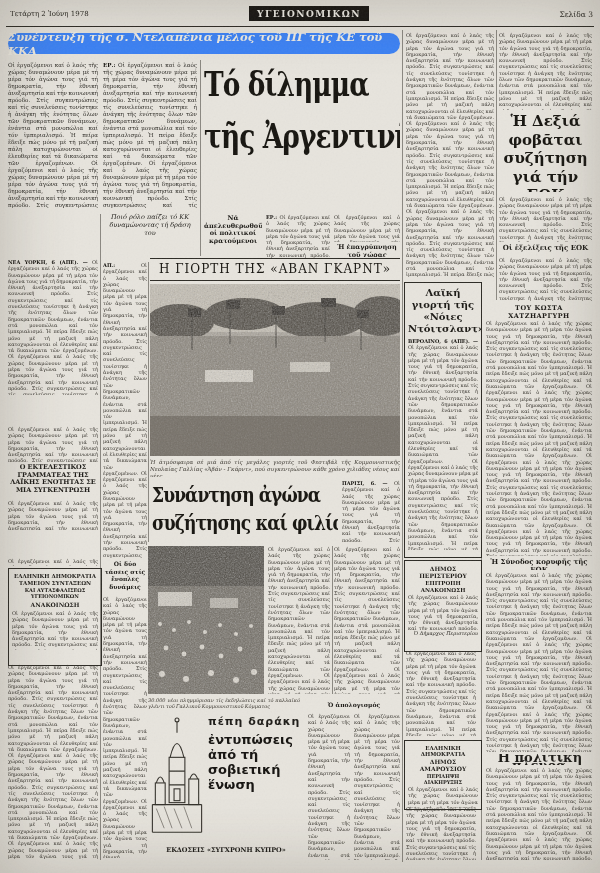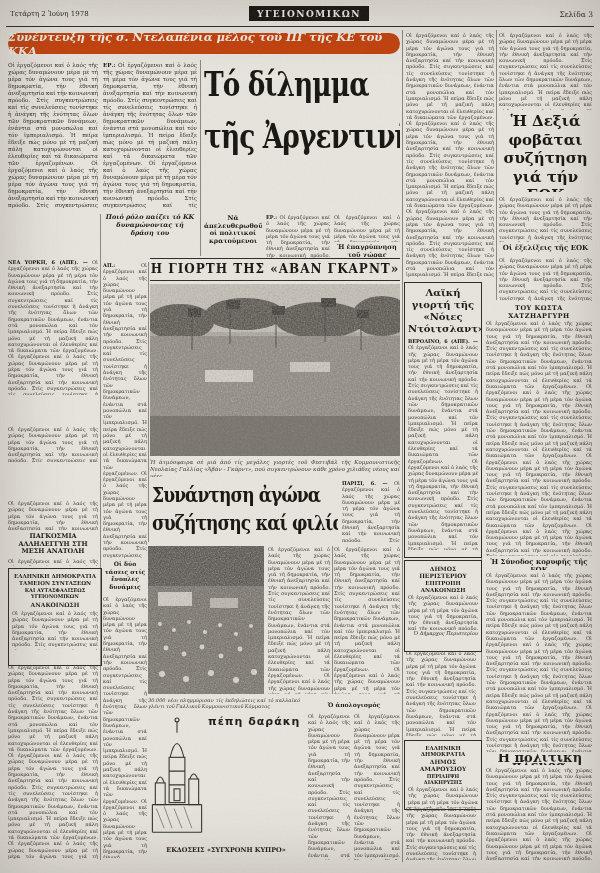--- a/index.html
+++ b/index.html
@@ -12,28 +12,28 @@
   .ld{color:#110f0b;font-weight:700}
   .xh{position:absolute;font-weight:700;text-align:center;color:#1b1915;overflow:hidden;
       font-size:6.5px;line-height:7.6px}
   .vr{position:absolute;width:1px;background:rgba(45,42,36,.5)}
   .hrl{position:absolute;height:1px;background:#2c2a24}
   .box{position:absolute;border:1px solid #2c2a24;padding:3px;overflow:hidden}
   .box .bl{font-weight:700;text-align:center;margin:1px 0;color:#1b1915}
   .cap{font-style:italic;color:#3a362f}
   .masthead{background:#151310;color:#f1efe8;font-weight:700;font-size:9px;letter-spacing:1.5px;
             display:flex;align-items:center;padding:0 8px}
-  .banner{background:#c2410c;color:#efece4;border-radius:11px;display:flex;align-items:center;
+  .banner{background:#3b82f6;color:#efece4;border-radius:11px;display:flex;align-items:center;
           justify-content:center;font-style:italic;font-weight:700;font-size:11.5px}
   .h1line{font-weight:700;color:#16140f;letter-spacing:-1px;white-space:nowrap}
   .deck{border:1.5px solid #1e1c18;display:flex;align-items:center;justify-content:center;
         font-weight:700;font-size:9.5px;text-align:center;color:#16140f}
-  .secthead{font-weight:700;font-size:12px;letter-spacing:1px;text-align:center;color:#16140f}
+  .secthead{font-weight:400;font-size:12px;letter-spacing:1px;text-align:center;color:#16140f}
   .eok{font-weight:700;font-size:15px;line-height:18.5px;text-align:center;color:#16140f}
-  .note{font-weight:700;font-style:italic;font-size:6.5px;line-height:8px;text-align:center;color:#1b1915}
+  .note{font-weight:400;font-style:italic;font-size:6.5px;line-height:8px;text-align:center;color:#1b1915}
   .byline{font-weight:700;font-size:6.5px;letter-spacing:.5px;text-align:center;color:#1b1915}
   .sans{font-family:"DejaVu Sans",sans-serif}
   .overlay{pointer-events:none}
 </style>
 </head>
 <body>
 
 <div id="page">
 
   <div class="abs" style="left:10px;top:10px;width:120px;font-size:7px">Τετάρτη 2 Ἰούνη 1978</div>
@@ -57,23 +57,23 @@
   <p class="micro" style="left:266px;top:214px;width:64px;height:44px"><b class="ld">ΕΡ.:</b> <span>Οἱ ἐργαζόμενοι καί ὁ λαός τῆς χώρας δυναμώνουν μέρα μέ τή μέρα τόν ἀγώνα τους γιά τή δημοκρατία, τήν ἐθνική ἀνεξαρτησία καί τήν κοινωνική πρόοδο. Στίς συγκεντρώσεις καί τίς συνελεύσεις τονίστηκε ἡ ἀνάγκη τῆς ἑνότητας ὅλων τῶν δημοκρατικῶν δυνάμεων, ἐνάντια στά μονοπώλια καί τόν ἰμπεριαλισμό. Ἡ πείρα ἔδειξε πώς μόνο μέ τή μαζική πάλη κατοχυρώνονται οἱ ἐλευθερίες καί τά δικαιώματα τῶν ἐργαζομένων. Οἱ ἐργαζόμενοι καί ὁ λαός τῆς χώρας δυναμώνουν μέρα μέ τή μέρα τόν ἀγώνα τους γιά τή δημοκρατία, τήν ἐθνική ἀνεξαρτησία καί τήν κοινωνική πρόοδο. Στίς συγκεντρώσεις καί τίς συνελεύσεις τονίστηκε ἡ ἀνάγκη τῆς ἑνότητας ὅλων τῶν δημοκρατικῶν δυνάμεων, ἐνάντια στά μονοπώλια καί τόν ἰμπεριαλισμό. Ἡ πείρα ἔδειξε πώς μόνο μέ τή μαζική πάλη κατοχυρώνονται οἱ ἐλευθερίες καί τά δικαιώματα τῶν ἐργαζομένων. </span></p>
   <p class="micro" style="left:334px;top:214px;width:66px;height:28px"><span>Οἱ ἐργαζόμενοι καί ὁ λαός τῆς χώρας δυναμώνουν μέρα μέ τή μέρα τόν ἀγώνα τους γιά τή δημοκρατία, τήν ἐθνική ἀνεξαρτησία καί τήν κοινωνική πρόοδο. Στίς συγκεντρώσεις καί τίς συνελεύσεις τονίστηκε ἡ ἀνάγκη τῆς ἑνότητας ὅλων τῶν δημοκρατικῶν δυνάμεων, ἐνάντια στά μονοπώλια καί τόν ἰμπεριαλισμό. Ἡ πείρα ἔδειξε πώς μόνο μέ τή μαζική πάλη κατοχυρώνονται οἱ ἐλευθερίες καί τά δικαιώματα τῶν ἐργαζομένων. Οἱ ἐργαζόμενοι καί ὁ λαός τῆς χώρας δυναμώνουν μέρα μέ τή μέρα τόν ἀγώνα τους γιά τή δημοκρατία, τήν ἐθνική ἀνεξαρτησία καί τήν κοινωνική πρόοδο. Στίς συγκεντρώσεις καί τίς συνελεύσεις τονίστηκε ἡ ἀνάγκη τῆς ἑνότητας ὅλων τῶν δημοκρατικῶν δυνάμεων, ἐνάντια στά μονοπώλια καί τόν ἰμπεριαλισμό. Ἡ πείρα ἔδειξε πώς μόνο μέ τή μαζική πάλη κατοχυρώνονται οἱ ἐλευθερίες καί τά δικαιώματα τῶν ἐργαζομένων. </span></p>
   <div class="xh" style="left:334px;top:244px;width:66px;height:13px">Ἡ ἐπαγρύπνηση τοῦ χώρας</div>
 
   <div class="abs note" style="left:104px;top:213px;width:92px;height:42px">Ποιό ρόλο παίζει τό ΚΚ δυναμώνοντας τή δράση του</div>
 
   <p class="micro" style="left:8px;top:259px;width:90px;height:136px"><b class="ld">ΝΕΑ ΥΟΡΚΗ, 6 (ΑΠΕ). —</b> <span>Οἱ ἐργαζόμενοι καί ὁ λαός τῆς χώρας δυναμώνουν μέρα μέ τή μέρα τόν ἀγώνα τους γιά τή δημοκρατία, τήν ἐθνική ἀνεξαρτησία καί τήν κοινωνική πρόοδο. Στίς συγκεντρώσεις καί τίς συνελεύσεις τονίστηκε ἡ ἀνάγκη τῆς ἑνότητας ὅλων τῶν δημοκρατικῶν δυνάμεων, ἐνάντια στά μονοπώλια καί τόν ἰμπεριαλισμό. Ἡ πείρα ἔδειξε πώς μόνο μέ τή μαζική πάλη κατοχυρώνονται οἱ ἐλευθερίες καί τά δικαιώματα τῶν ἐργαζομένων. Οἱ ἐργαζόμενοι καί ὁ λαός τῆς χώρας δυναμώνουν μέρα μέ τή μέρα τόν ἀγώνα τους γιά τή δημοκρατία, τήν ἐθνική ἀνεξαρτησία καί τήν κοινωνική πρόοδο. Στίς συγκεντρώσεις καί τίς συνελεύσεις τονίστηκε ἡ ἀνάγκη τῆς ἑνότητας ὅλων τῶν δημοκρατικῶν δυνάμεων, ἐνάντια στά μονοπώλια καί τόν ἰμπεριαλισμό. Ἡ πείρα ἔδειξε πώς μόνο μέ τή μαζική πάλη κατοχυρώνονται οἱ ἐλευθερίες καί τά δικαιώματα τῶν ἐργαζομένων. Οἱ ἐργαζόμενοι καί ὁ λαός τῆς χώρας δυναμώνουν μέρα μέ τή μέρα τόν ἀγώνα τους γιά τή δημοκρατία, τήν ἐθνική ἀνεξαρτησία καί τήν κοινωνική πρόοδο. Στίς συγκεντρώσεις καί τίς συνελεύσεις τονίστηκε ἡ ἀνάγκη τῆς ἑνότητας ὅλων τῶν δημοκρατικῶν δυνάμεων, ἐνάντια στά μονοπώλια καί τόν ἰμπεριαλισμό. Ἡ πείρα ἔδειξε πώς μόνο μέ τή μαζική πάλη κατοχυρώνονται οἱ ἐλευθερίες καί τά δικαιώματα τῶν ἐργαζομένων. </span></p>
 
   <p class="micro" style="left:8px;top:426px;width:90px;height:36px"><span>Οἱ ἐργαζόμενοι καί ὁ λαός τῆς χώρας δυναμώνουν μέρα μέ τή μέρα τόν ἀγώνα τους γιά τή δημοκρατία, τήν ἐθνική ἀνεξαρτησία καί τήν κοινωνική πρόοδο. Στίς συγκεντρώσεις καί τίς συνελεύσεις τονίστηκε ἡ ἀνάγκη τῆς ἑνότητας ὅλων τῶν δημοκρατικῶν δυνάμεων, ἐνάντια στά μονοπώλια καί τόν ἰμπεριαλισμό. Ἡ πείρα ἔδειξε πώς μόνο μέ τή μαζική πάλη κατοχυρώνονται οἱ ἐλευθερίες καί τά δικαιώματα τῶν ἐργαζομένων. Οἱ ἐργαζόμενοι καί ὁ λαός τῆς χώρας δυναμώνουν μέρα μέ τή μέρα τόν ἀγώνα τους γιά τή δημοκρατία, τήν ἐθνική ἀνεξαρτησία καί τήν κοινωνική πρόοδο. Στίς συγκεντρώσεις καί τίς συνελεύσεις τονίστηκε ἡ ἀνάγκη τῆς ἑνότητας ὅλων τῶν δημοκρατικῶν δυνάμεων, ἐνάντια στά μονοπώλια καί τόν ἰμπεριαλισμό. Ἡ πείρα ἔδειξε πώς μόνο μέ τή μαζική πάλη κατοχυρώνονται οἱ ἐλευθερίες καί τά δικαιώματα τῶν ἐργαζομένων. </span></p>
 
+  <div class="xh" style="left:8px;top:464px;width:90px;height:34px;font-size:6.5px">Ο ΕΚΤΕΛΕΣΤΙΚΟΣ ΓΡΑΜΜΑΤΕΑΣ ΤΗΣ ΛΑΪΚΗΣ ΕΝΟΤΗΤΑΣ ΣΕ ΜΙΑ ΣΥΓΚΕΝΤΡΩΣΗ</div>
   <p class="micro" style="left:8px;top:500px;width:90px;height:30px"><span>Οἱ ἐργαζόμενοι καί ὁ λαός τῆς χώρας δυναμώνουν μέρα μέ τή μέρα τόν ἀγώνα τους γιά τή δημοκρατία, τήν ἐθνική ἀνεξαρτησία καί τήν κοινωνική πρόοδο. Στίς συγκεντρώσεις καί τίς συνελεύσεις τονίστηκε ἡ ἀνάγκη τῆς ἑνότητας ὅλων τῶν δημοκρατικῶν δυνάμεων, ἐνάντια στά μονοπώλια καί τόν ἰμπεριαλισμό. Ἡ πείρα ἔδειξε πώς μόνο μέ τή μαζική πάλη κατοχυρώνονται οἱ ἐλευθερίες καί τά δικαιώματα τῶν ἐργαζομένων. Οἱ ἐργαζόμενοι καί ὁ λαός τῆς χώρας δυναμώνουν μέρα μέ τή μέρα τόν ἀγώνα τους γιά τή δημοκρατία, τήν ἐθνική ἀνεξαρτησία καί τήν κοινωνική πρόοδο. Στίς συγκεντρώσεις καί τίς συνελεύσεις τονίστηκε ἡ ἀνάγκη τῆς ἑνότητας ὅλων τῶν δημοκρατικῶν δυνάμεων, ἐνάντια στά μονοπώλια καί τόν ἰμπεριαλισμό. Ἡ πείρα ἔδειξε πώς μόνο μέ τή μαζική πάλη κατοχυρώνονται οἱ ἐλευθερίες καί τά δικαιώματα τῶν ἐργαζομένων. </span></p>
 
-  <div class="xh" style="left:8px;top:533px;width:90px;height:24px;font-size:6.5px">ΠΑΓΚΟΣΜΙΑ ΑΛΛΗΛΕΓΓΥΗ ΣΤΗ ΜΕΣΗ ΑΝΑΤΟΛΗ</div>
   <p class="micro" style="left:8px;top:558px;width:90px;height:8px"><span>Οἱ ἐργαζόμενοι καί ὁ λαός τῆς χώρας δυναμώνουν μέρα μέ τή μέρα τόν ἀγώνα τους γιά τή δημοκρατία, τήν ἐθνική ἀνεξαρτησία καί τήν κοινωνική πρόοδο. Στίς συγκεντρώσεις καί τίς συνελεύσεις τονίστηκε ἡ ἀνάγκη τῆς ἑνότητας ὅλων τῶν δημοκρατικῶν δυνάμεων, ἐνάντια στά μονοπώλια καί τόν ἰμπεριαλισμό. Ἡ πείρα ἔδειξε πώς μόνο μέ τή μαζική πάλη κατοχυρώνονται οἱ ἐλευθερίες καί τά δικαιώματα τῶν ἐργαζομένων. </span></p>
 
   <div class="box" style="left:8px;top:568px;width:86px;height:90px">
     <div class="bl" style="font-size:5.5px">ΕΛΛΗΝΙΚΗ ΔΗΜΟΚΡΑΤΙΑ</div>
     <div class="bl" style="font-size:5.5px">ΤΑΜΕΙΟΝ ΣΥΝΤΑΞΕΩΝ</div>
     <div class="bl" style="font-size:5px">ΚΑΙ ΑΥΤΑΣΦΑΛΙΣΕΩΣ ΥΓΕΙΟΝΟΜΙΚΩΝ</div>
     <div class="bl" style="font-size:6px;margin:2px 0">ΑΝΑΚΟΙΝΩΣΗ</div>
     <p class="micro" style="position:static;height:40px"><span>Οἱ ἐργαζόμενοι καί ὁ λαός τῆς χώρας δυναμώνουν μέρα μέ τή μέρα τόν ἀγώνα τους γιά τή δημοκρατία, τήν ἐθνική ἀνεξαρτησία καί τήν κοινωνική πρόοδο. Στίς συγκεντρώσεις καί τίς συνελεύσεις τονίστηκε ἡ ἀνάγκη τῆς ἑνότητας ὅλων τῶν δημοκρατικῶν δυνάμεων, ἐνάντια στά μονοπώλια καί τόν ἰμπεριαλισμό. Ἡ πείρα ἔδειξε πώς μόνο μέ τή μαζική πάλη κατοχυρώνονται οἱ ἐλευθερίες καί τά δικαιώματα τῶν ἐργαζομένων. </span></p>
   </div>
   <p class="micro" style="left:8px;top:664px;width:90px;height:196px"><span>Οἱ ἐργαζόμενοι καί ὁ λαός τῆς χώρας δυναμώνουν μέρα μέ τή μέρα τόν ἀγώνα τους γιά τή δημοκρατία, τήν ἐθνική ἀνεξαρτησία καί τήν κοινωνική πρόοδο. Στίς συγκεντρώσεις καί τίς συνελεύσεις τονίστηκε ἡ ἀνάγκη τῆς ἑνότητας ὅλων τῶν δημοκρατικῶν δυνάμεων, ἐνάντια στά μονοπώλια καί τόν ἰμπεριαλισμό. Ἡ πείρα ἔδειξε πώς μόνο μέ τή μαζική πάλη κατοχυρώνονται οἱ ἐλευθερίες καί τά δικαιώματα τῶν ἐργαζομένων. Οἱ ἐργαζόμενοι καί ὁ λαός τῆς χώρας δυναμώνουν μέρα μέ τή μέρα τόν ἀγώνα τους γιά τή δημοκρατία, τήν ἐθνική ἀνεξαρτησία καί τήν κοινωνική πρόοδο. Στίς συγκεντρώσεις καί τίς συνελεύσεις τονίστηκε ἡ ἀνάγκη τῆς ἑνότητας ὅλων τῶν δημοκρατικῶν δυνάμεων, ἐνάντια στά μονοπώλια καί τόν ἰμπεριαλισμό. Ἡ πείρα ἔδειξε πώς μόνο μέ τή μαζική πάλη κατοχυρώνονται οἱ ἐλευθερίες καί τά δικαιώματα τῶν ἐργαζομένων. Οἱ ἐργαζόμενοι καί ὁ λαός τῆς χώρας δυναμώνουν μέρα μέ τή μέρα τόν ἀγώνα τους γιά τή δημοκρατία, τήν ἐθνική ἀνεξαρτησία καί τήν κοινωνική πρόοδο. Στίς συγκεντρώσεις καί τίς συνελεύσεις τονίστηκε ἡ ἀνάγκη τῆς ἑνότητας ὅλων τῶν δημοκρατικῶν δυνάμεων, ἐνάντια στά μονοπώλια καί τόν ἰμπεριαλισμό. Ἡ πείρα ἔδειξε πώς μόνο μέ τή μαζική πάλη κατοχυρώνονται οἱ ἐλευθερίες καί τά δικαιώματα τῶν ἐργαζομένων. Οἱ ἐργαζόμενοι καί ὁ λαός τῆς χώρας δυναμώνουν μέρα μέ τή μέρα τόν ἀγώνα τους γιά τή δημοκρατία, τήν ἐθνική ἀνεξαρτησία καί τήν κοινωνική πρόοδο. Στίς συγκεντρώσεις καί τίς συνελεύσεις τονίστηκε ἡ ἀνάγκη τῆς ἑνότητας ὅλων τῶν δημοκρατικῶν δυνάμεων, ἐνάντια στά μονοπώλια καί τόν ἰμπεριαλισμό. Ἡ πείρα ἔδειξε πώς μόνο μέ τή μαζική πάλη κατοχυρώνονται οἱ ἐλευθερίες καί τά δικαιώματα τῶν ἐργαζομένων. Οἱ ἐργαζόμενοι καί ὁ λαός τῆς χώρας δυναμώνουν μέρα μέ τή μέρα τόν ἀγώνα τους γιά τή δημοκρατία, τήν ἐθνική ἀνεξαρτησία καί τήν κοινωνική πρόοδο. Στίς συγκεντρώσεις καί τίς συνελεύσεις τονίστηκε ἡ ἀνάγκη τῆς ἑνότητας ὅλων τῶν δημοκρατικῶν δυνάμεων, ἐνάντια στά μονοπώλια καί τόν ἰμπεριαλισμό. Ἡ πείρα ἔδειξε πώς μόνο μέ τή μαζική πάλη κατοχυρώνονται οἱ ἐλευθερίες καί τά δικαιώματα τῶν ἐργαζομένων. </span></p>
@@ -191,20 +191,21 @@
         <path d="M40 66 Q44 56 48 66"></path>
           <rect x="39" y="66" width="10" height="26"></rect>
         <path d="M2 92 h50 M2 92 v28 M52 92 v28 M2 120 h50"></path>
       </g>
       <g fill="none" stroke="#4a463f" stroke-width="0.6">
         <path d="M6 96 l8 20 M14 94 l8 22 M24 96 l8 20 M34 94 l8 22"></path>
       </g>
     </svg>
   </div>
   <div class="abs sans" style="left:208px;top:715px;width:94px;font-weight:700;font-size:11px;letter-spacing:1px;color:#1c1a16">πέπη δαράκη</div>
+  <div class="abs sans" style="left:208px;top:732px;width:96px;font-weight:700;font-size:13px;line-height:15px;color:#14120f">ἐντυπώσεις ἀπό τή σοβιετική ἕνωση</div>
   <div class="abs" style="left:150px;top:846px;width:152px;text-align:center;font-weight:700;font-size:6.5px;color:#1b1915">ΕΚΔΟΣΕΙΣ «ΣΥΓΧΡΟΝΗ ΚΥΠΡΟ»</div>
 
   <p class="micro" style="left:406px;top:32px;width:88px;height:246px"><span>Οἱ ἐργαζόμενοι καί ὁ λαός τῆς χώρας δυναμώνουν μέρα μέ τή μέρα τόν ἀγώνα τους γιά τή δημοκρατία, τήν ἐθνική ἀνεξαρτησία καί τήν κοινωνική πρόοδο. Στίς συγκεντρώσεις καί τίς συνελεύσεις τονίστηκε ἡ ἀνάγκη τῆς ἑνότητας ὅλων τῶν δημοκρατικῶν δυνάμεων, ἐνάντια στά μονοπώλια καί τόν ἰμπεριαλισμό. Ἡ πείρα ἔδειξε πώς μόνο μέ τή μαζική πάλη κατοχυρώνονται οἱ ἐλευθερίες καί τά δικαιώματα τῶν ἐργαζομένων. Οἱ ἐργαζόμενοι καί ὁ λαός τῆς χώρας δυναμώνουν μέρα μέ τή μέρα τόν ἀγώνα τους γιά τή δημοκρατία, τήν ἐθνική ἀνεξαρτησία καί τήν κοινωνική πρόοδο. Στίς συγκεντρώσεις καί τίς συνελεύσεις τονίστηκε ἡ ἀνάγκη τῆς ἑνότητας ὅλων τῶν δημοκρατικῶν δυνάμεων, ἐνάντια στά μονοπώλια καί τόν ἰμπεριαλισμό. Ἡ πείρα ἔδειξε πώς μόνο μέ τή μαζική πάλη κατοχυρώνονται οἱ ἐλευθερίες καί τά δικαιώματα τῶν ἐργαζομένων. Οἱ ἐργαζόμενοι καί ὁ λαός τῆς χώρας δυναμώνουν μέρα μέ τή μέρα τόν ἀγώνα τους γιά τή δημοκρατία, τήν ἐθνική ἀνεξαρτησία καί τήν κοινωνική πρόοδο. Στίς συγκεντρώσεις καί τίς συνελεύσεις τονίστηκε ἡ ἀνάγκη τῆς ἑνότητας ὅλων τῶν δημοκρατικῶν δυνάμεων, ἐνάντια στά μονοπώλια καί τόν ἰμπεριαλισμό. Ἡ πείρα ἔδειξε πώς μόνο μέ τή μαζική πάλη κατοχυρώνονται οἱ ἐλευθερίες καί τά δικαιώματα τῶν ἐργαζομένων. Οἱ ἐργαζόμενοι καί ὁ λαός τῆς χώρας δυναμώνουν μέρα μέ τή μέρα τόν ἀγώνα τους γιά τή δημοκρατία, τήν ἐθνική ἀνεξαρτησία καί τήν κοινωνική πρόοδο. Στίς συγκεντρώσεις καί τίς συνελεύσεις τονίστηκε ἡ ἀνάγκη τῆς ἑνότητας ὅλων τῶν δημοκρατικῶν δυνάμεων, ἐνάντια στά μονοπώλια καί τόν ἰμπεριαλισμό. Ἡ πείρα ἔδειξε πώς μόνο μέ τή μαζική πάλη κατοχυρώνονται οἱ ἐλευθερίες καί τά δικαιώματα τῶν ἐργαζομένων. </span></p>
   <p class="micro" style="left:499px;top:32px;width:93px;height:78px"><span>Οἱ ἐργαζόμενοι καί ὁ λαός τῆς χώρας δυναμώνουν μέρα μέ τή μέρα τόν ἀγώνα τους γιά τή δημοκρατία, τήν ἐθνική ἀνεξαρτησία καί τήν κοινωνική πρόοδο. Στίς συγκεντρώσεις καί τίς συνελεύσεις τονίστηκε ἡ ἀνάγκη τῆς ἑνότητας ὅλων τῶν δημοκρατικῶν δυνάμεων, ἐνάντια στά μονοπώλια καί τόν ἰμπεριαλισμό. Ἡ πείρα ἔδειξε πώς μόνο μέ τή μαζική πάλη κατοχυρώνονται οἱ ἐλευθερίες καί τά δικαιώματα τῶν ἐργαζομένων. Οἱ ἐργαζόμενοι καί ὁ λαός τῆς χώρας δυναμώνουν μέρα μέ τή μέρα τόν ἀγώνα τους γιά τή δημοκρατία, τήν ἐθνική ἀνεξαρτησία καί τήν κοινωνική πρόοδο. Στίς συγκεντρώσεις καί τίς συνελεύσεις τονίστηκε ἡ ἀνάγκη τῆς ἑνότητας ὅλων τῶν δημοκρατικῶν δυνάμεων, ἐνάντια στά μονοπώλια καί τόν ἰμπεριαλισμό. Ἡ πείρα ἔδειξε πώς μόνο μέ τή μαζική πάλη κατοχυρώνονται οἱ ἐλευθερίες καί τά δικαιώματα τῶν ἐργαζομένων. </span></p>
   <div class="abs eok" style="left:499px;top:112px;width:93px;height:80px;overflow:hidden">Ἡ Δεξιά φοβᾶται συζήτηση γιά τήν ΕΟΚ</div>
   <p class="micro" style="left:499px;top:196px;width:93px;height:46px"><span>Οἱ ἐργαζόμενοι καί ὁ λαός τῆς χώρας δυναμώνουν μέρα μέ τή μέρα τόν ἀγώνα τους γιά τή δημοκρατία, τήν ἐθνική ἀνεξαρτησία καί τήν κοινωνική πρόοδο. Στίς συγκεντρώσεις καί τίς συνελεύσεις τονίστηκε ἡ ἀνάγκη τῆς ἑνότητας ὅλων τῶν δημοκρατικῶν δυνάμεων, ἐνάντια στά μονοπώλια καί τόν ἰμπεριαλισμό. Ἡ πείρα ἔδειξε πώς μόνο μέ τή μαζική πάλη κατοχυρώνονται οἱ ἐλευθερίες καί τά δικαιώματα τῶν ἐργαζομένων. Οἱ ἐργαζόμενοι καί ὁ λαός τῆς χώρας δυναμώνουν μέρα μέ τή μέρα τόν ἀγώνα τους γιά τή δημοκρατία, τήν ἐθνική ἀνεξαρτησία καί τήν κοινωνική πρόοδο. Στίς συγκεντρώσεις καί τίς συνελεύσεις τονίστηκε ἡ ἀνάγκη τῆς ἑνότητας ὅλων τῶν δημοκρατικῶν δυνάμεων, ἐνάντια στά μονοπώλια καί τόν ἰμπεριαλισμό. Ἡ πείρα ἔδειξε πώς μόνο μέ τή μαζική πάλη κατοχυρώνονται οἱ ἐλευθερίες καί τά δικαιώματα τῶν ἐργαζομένων. </span></p>
   <div class="xh" style="left:499px;top:244px;width:93px;height:11px;font-size:7px">Οἱ ἐξελίξεις τῆς ΕΟΚ</div>
   <p class="micro" style="left:499px;top:257px;width:93px;height:44px"><span>Οἱ ἐργαζόμενοι καί ὁ λαός τῆς χώρας δυναμώνουν μέρα μέ τή μέρα τόν ἀγώνα τους γιά τή δημοκρατία, τήν ἐθνική ἀνεξαρτησία καί τήν κοινωνική πρόοδο. Στίς συγκεντρώσεις καί τίς συνελεύσεις τονίστηκε ἡ ἀνάγκη τῆς ἑνότητας ὅλων τῶν δημοκρατικῶν δυνάμεων, ἐνάντια στά μονοπώλια καί τόν ἰμπεριαλισμό. Ἡ πείρα ἔδειξε πώς μόνο μέ τή μαζική πάλη κατοχυρώνονται οἱ ἐλευθερίες καί τά δικαιώματα τῶν ἐργαζομένων. Οἱ ἐργαζόμενοι καί ὁ λαός τῆς χώρας δυναμώνουν μέρα μέ τή μέρα τόν ἀγώνα τους γιά τή δημοκρατία, τήν ἐθνική ἀνεξαρτησία καί τήν κοινωνική πρόοδο. Στίς συγκεντρώσεις καί τίς συνελεύσεις τονίστηκε ἡ ἀνάγκη τῆς ἑνότητας ὅλων τῶν δημοκρατικῶν δυνάμεων, ἐνάντια στά μονοπώλια καί τόν ἰμπεριαλισμό. Ἡ πείρα ἔδειξε πώς μόνο μέ τή μαζική πάλη κατοχυρώνονται οἱ ἐλευθερίες καί τά δικαιώματα τῶν ἐργαζομένων. </span></p>
 
   <div class="abs byline" style="left:486px;top:304px;width:106px">ΤΟΥ ΚΩΣΤΑ ΧΑΤΖΗΑΡΓΥΡΗ</div>

